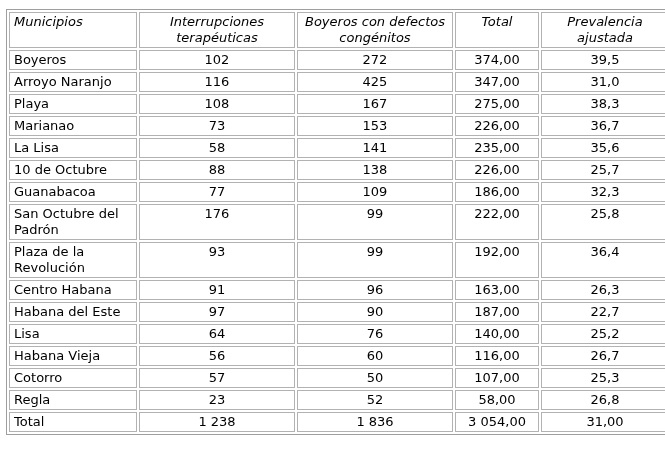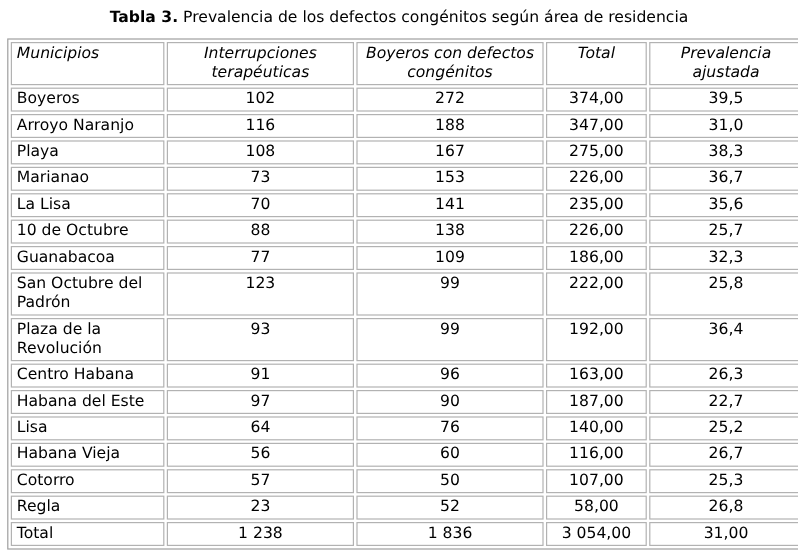--- a/index.html
+++ b/index.html
@@ -58,24 +58,20 @@
   }
   td.cell-municipio {
     text-align: left;
   }
 </style>
 </head>
 <body>
 
 <div class="page">
 
-  <div class="caption">
-    <span class="bold">Tabla 3.</span>
-    <span>Prevalencia de los defectos congénitos según área de residencia</span>
-  </div>
 
   <table class="data-table">
     <colgroup>
       <col style="width:128px">
       <col style="width:156px">
       <col style="width:156px">
       <col style="width:84px">
       <col style="width:128px">
     </colgroup>
     <thead>
@@ -91,62 +87,62 @@
         <tr>
           <td class="cell-municipio">Boyeros</td>
           <td>102</td>
           <td>272</td>
           <td>374,00</td>
           <td>39,5</td>
         </tr>
         <tr>
           <td class="cell-municipio">Arroyo Naranjo</td>
           <td>116</td>
-          <td>188</td>
+          <td>425</td>
           <td>347,00</td>
           <td>31,0</td>
         </tr>
         <tr>
           <td class="cell-municipio">Playa</td>
           <td>108</td>
           <td>167</td>
           <td>275,00</td>
           <td>38,3</td>
         </tr>
         <tr>
           <td class="cell-municipio">Marianao</td>
           <td>73</td>
           <td>153</td>
           <td>226,00</td>
           <td>36,7</td>
         </tr>
         <tr>
           <td class="cell-municipio">La Lisa</td>
-          <td>70</td>
+          <td>58</td>
           <td>141</td>
           <td>235,00</td>
           <td>35,6</td>
         </tr>
         <tr>
           <td class="cell-municipio">10 de Octubre</td>
           <td>88</td>
           <td>138</td>
           <td>226,00</td>
           <td>25,7</td>
         </tr>
         <tr>
           <td class="cell-municipio">Guanabacoa</td>
           <td>77</td>
           <td>109</td>
           <td>186,00</td>
           <td>32,3</td>
         </tr>
         <tr>
           <td class="cell-municipio">San Octubre del Padrón</td>
-          <td>123</td>
+          <td>176</td>
           <td>99</td>
           <td>222,00</td>
           <td>25,8</td>
         </tr>
         <tr>
           <td class="cell-municipio">Plaza de la Revolución</td>
           <td>93</td>
           <td>99</td>
           <td>192,00</td>
           <td>36,4</td>

